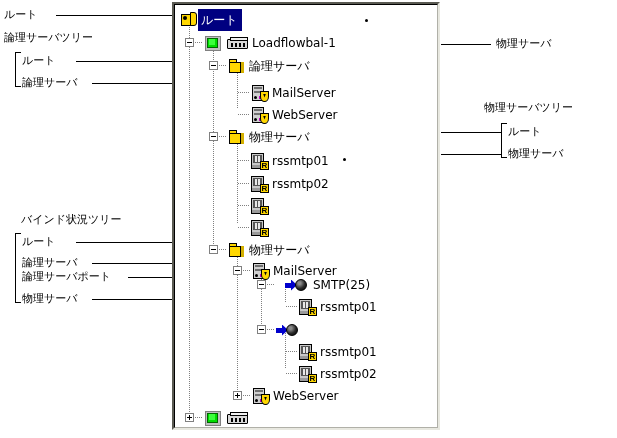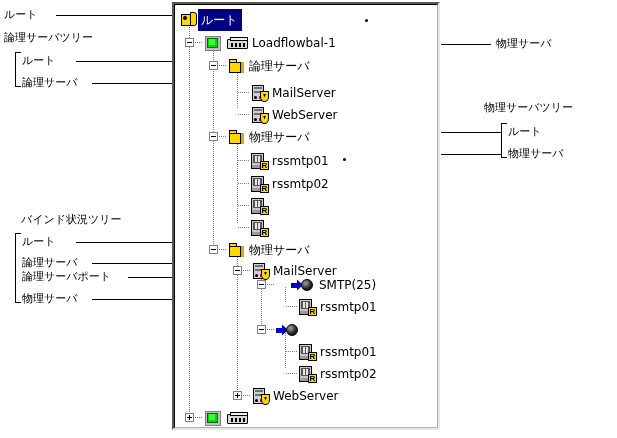--- a/index.html
+++ b/index.html
@@ -442,21 +442,21 @@
       <span class="led"></span>
           <span class="led2"></span>
       <span class="shield"></span>
           <span class="shv"></span>
     </span>
     <span class="label">MailServer</span>
   </div>
 
   <div class="exp" style="left:82px;top:275px;"></div>
   <div class="dh" style="left:92px;top:279px;width:8px;"></div>
-  <div class="row" style="top:270px;left:116px;">
+  <div class="row" style="top:270px;left:110px;">
     <span class="ico-port" style="position:relative;display:inline-block;">
       <span class="arw"></span>
           <span class="arh"></span>
           <span class="sp"></span>
     </span>
     <span class="label" style="padding-left:7px;">SMTP(25)</span>
   </div>
 
   <div class="dh" style="left:111px;top:301px;width:12px;"></div>
   <div class="row" style="top:292px;left:124px;">

